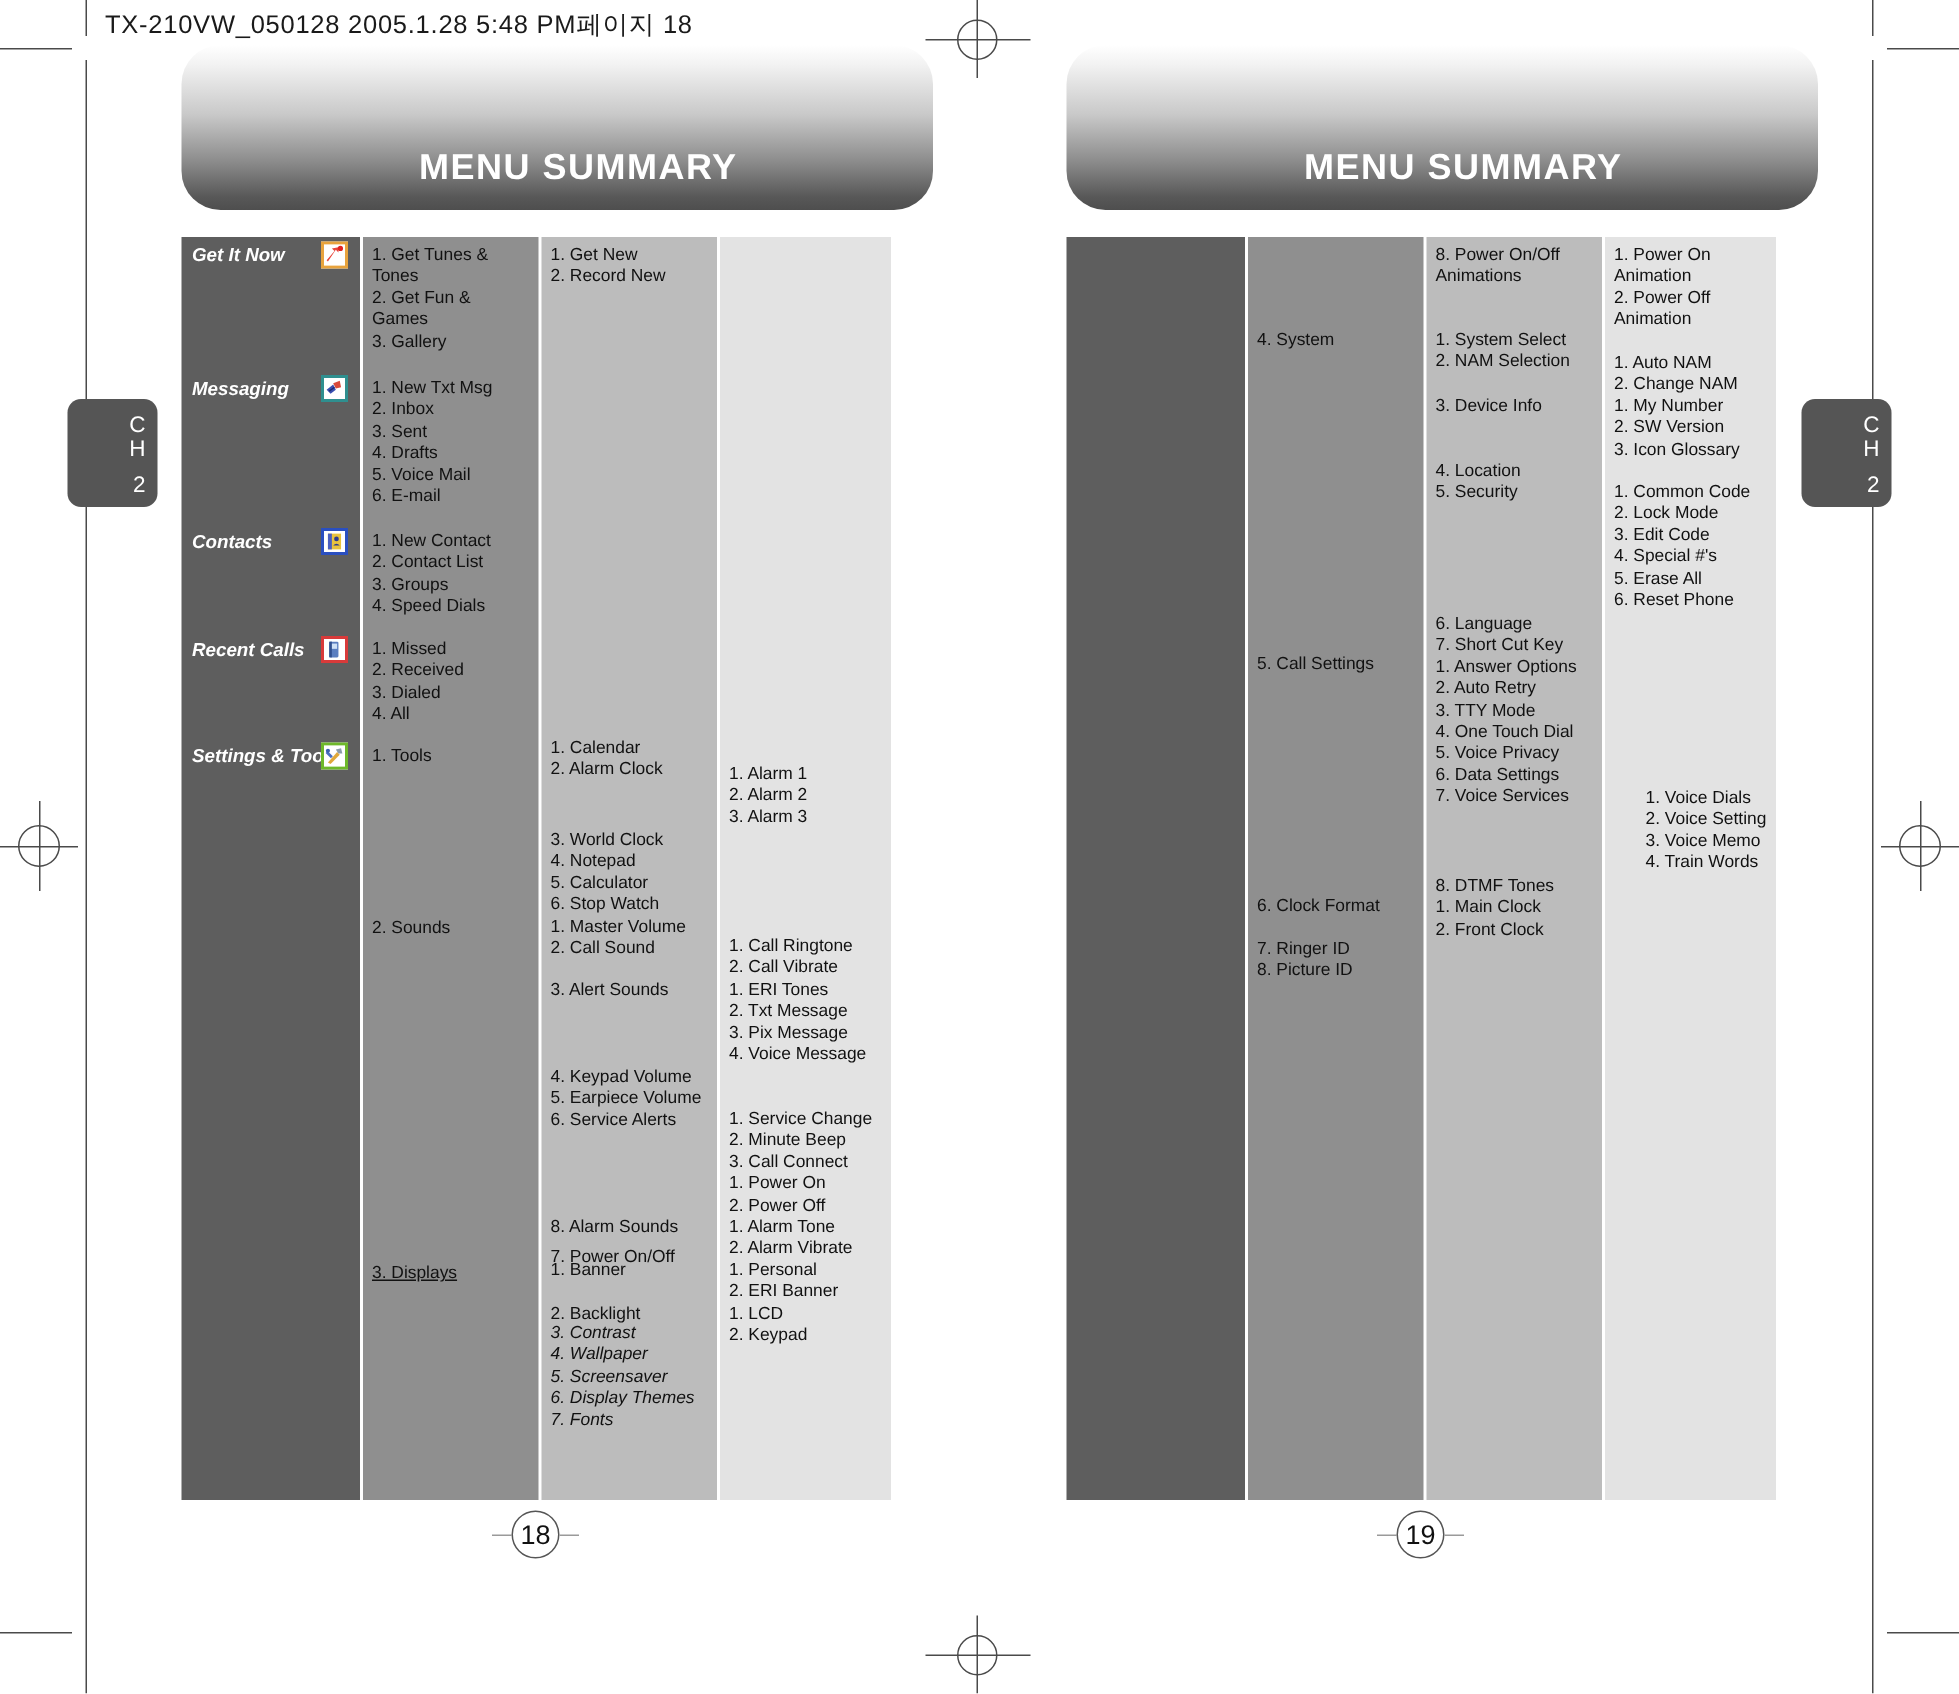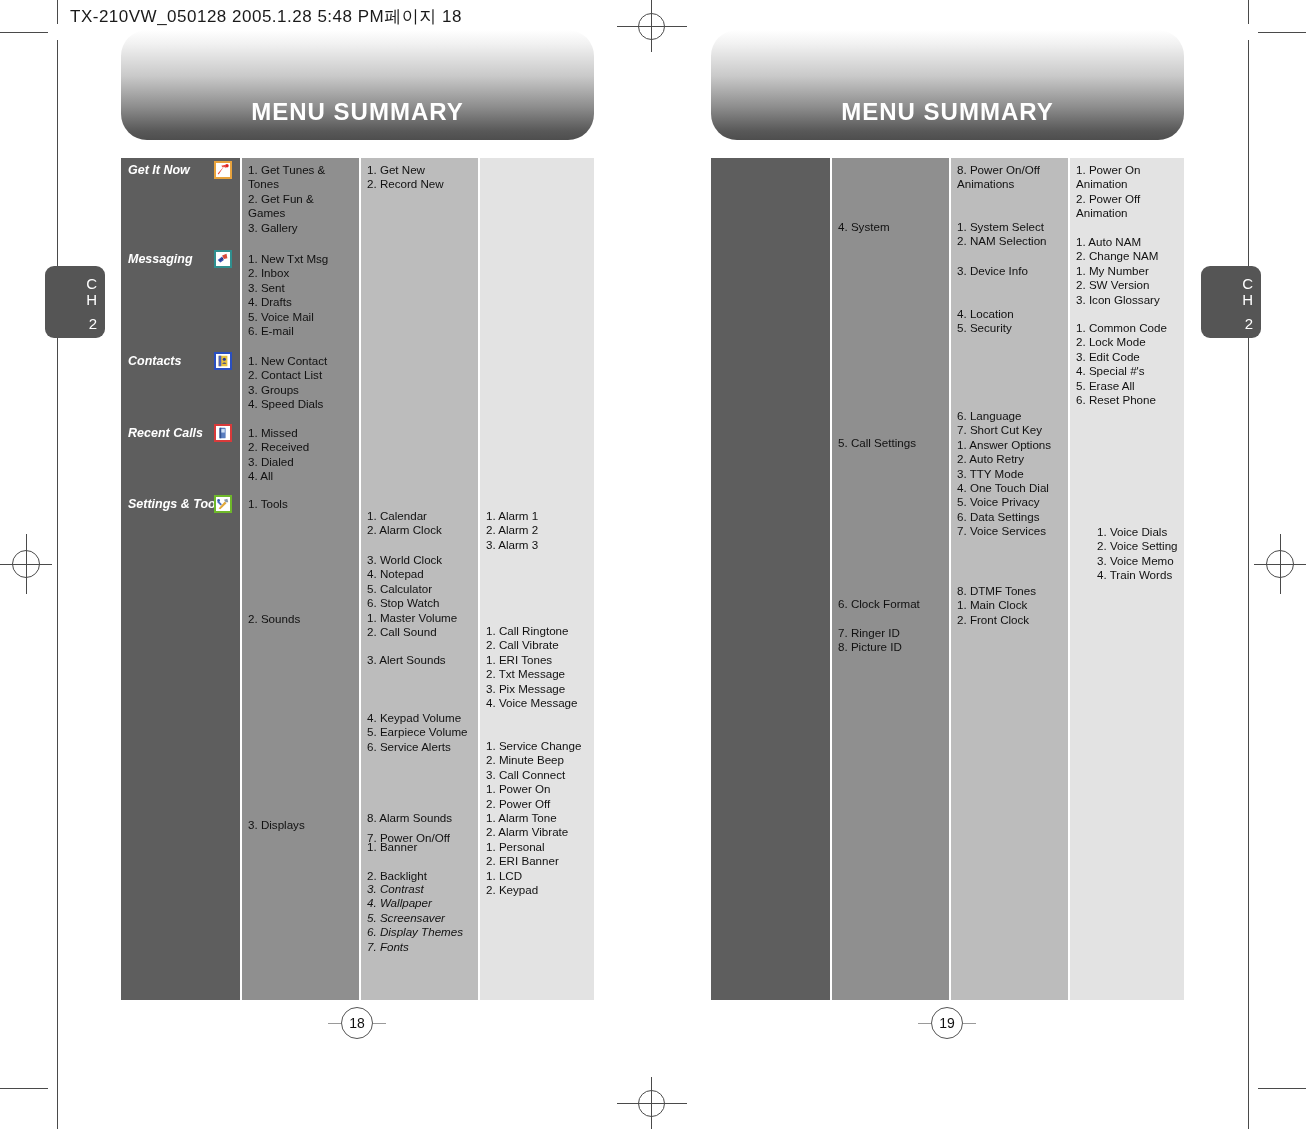--- a/index.html
+++ b/index.html
@@ -32,21 +32,21 @@
   }
   .chtab .ch-c{top:10px;}
   .chtab .ch-h{top:26px;}
   .chtab .ch-n{top:50px;}
 
   
   .page{position:absolute;top:0;height:1129px;}
   .banner{
     position:absolute;height:110px;border-radius:26px;
     background:linear-gradient(to bottom,#ffffff 0%,#f2f2f2 12%,#c9c9c9 42%,#8d8d8d 70%,#585858 92%,#4e4e4e 100%);
-    display:flex;align-items:flex-end;justify-content:center;
+    display:flex;align-items:flex-end;justify-content:center;padding-left:28px;
   }
   .banner-title{
     color:#ffffff;font-size:24px;font-weight:bold;letter-spacing:1px;
     padding-bottom:14px;
   }
 
   
   .grid{position:absolute;display:flex;gap:2px;}
   .col{position:relative;box-sizing:border-box;overflow:hidden;}
   .c1{background:#5e5e5e;}
@@ -63,21 +63,21 @@
   }
   .ico-svg{display:block;width:100%;height:100%;}
   .lines{position:absolute;left:6px;right:2px;color:#111111;font-size:11.6px;line-height:14.4px;}
   .lines .ln{white-space:nowrap;}
 
   
   .folio{position:absolute;display:flex;align-items:center;justify-content:center;}
   .folio .circ{
     width:30px;height:30px;border-radius:50%;border:1px solid #555;
     display:flex;align-items:center;justify-content:center;
-    font-size:14px;color:#111;background:#fff;
+    font-size:18px;color:#111;background:#fff;
   }
   .folio .tick{height:1px;width:13px;background:#9a9a9a;}
 </style>
 </head>
 <body>
 
 <div>
   <div class="crop-line" style="left:0;top:32px;width:48px;height:1px;"></div>
   <div class="crop-line" style="left:57px;top:0;width:1px;height:24px;"></div>
   <div class="crop-line" style="left:57px;top:40px;width:1px;height:1089px;"></div>
@@ -204,30 +204,30 @@
           <div class="ln">2. Received</div>
           <div class="ln">3. Dialed</div>
           <div class="ln">4. All</div>
         </div>
         <div class="lines" style="top: 339px;">
           <div class="ln">1. Tools</div>
         </div>
         <div class="lines" style="top: 454px;">
           <div class="ln">2. Sounds</div>
         </div>
-        <div class="lines" style="top: 660px;">
+        <div class="lines" style="top: 684px; text-decoration: underline;">
           <div class="ln">3. Displays</div>
         </div>
       </div>
     <div class="col c3" style="width:117px;height:842px;">
         <div class="lines" style="top: 5px;">
           <div class="ln">1. Get New</div>
           <div class="ln">2. Record New</div>
         </div>
-        <div class="lines" style="top: 351px;">
+        <div class="lines" style="top: 334px;">
           <div class="ln">1. Calendar</div>
           <div class="ln">2. Alarm Clock</div>
         </div>
         <div class="lines" style="top: 395px;">
           <div class="ln">3. World Clock</div>
           <div class="ln">4. Notepad</div>
           <div class="ln">5. Calculator</div>
           <div class="ln">6. Stop Watch</div>
           <div class="ln">1. Master Volume</div>
           <div class="ln">2. Call Sound</div>

